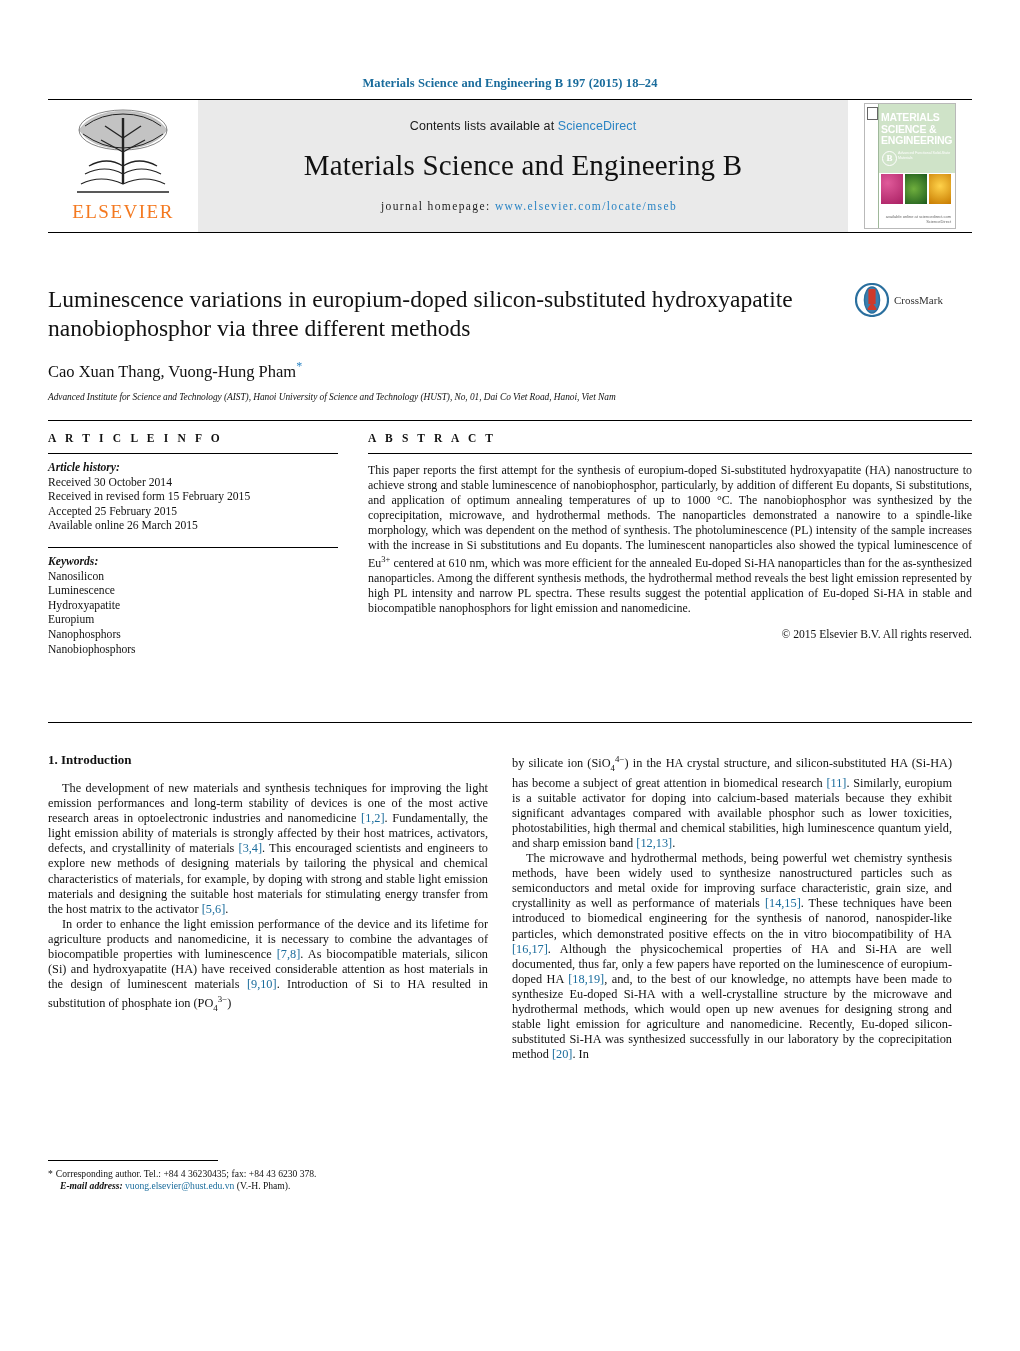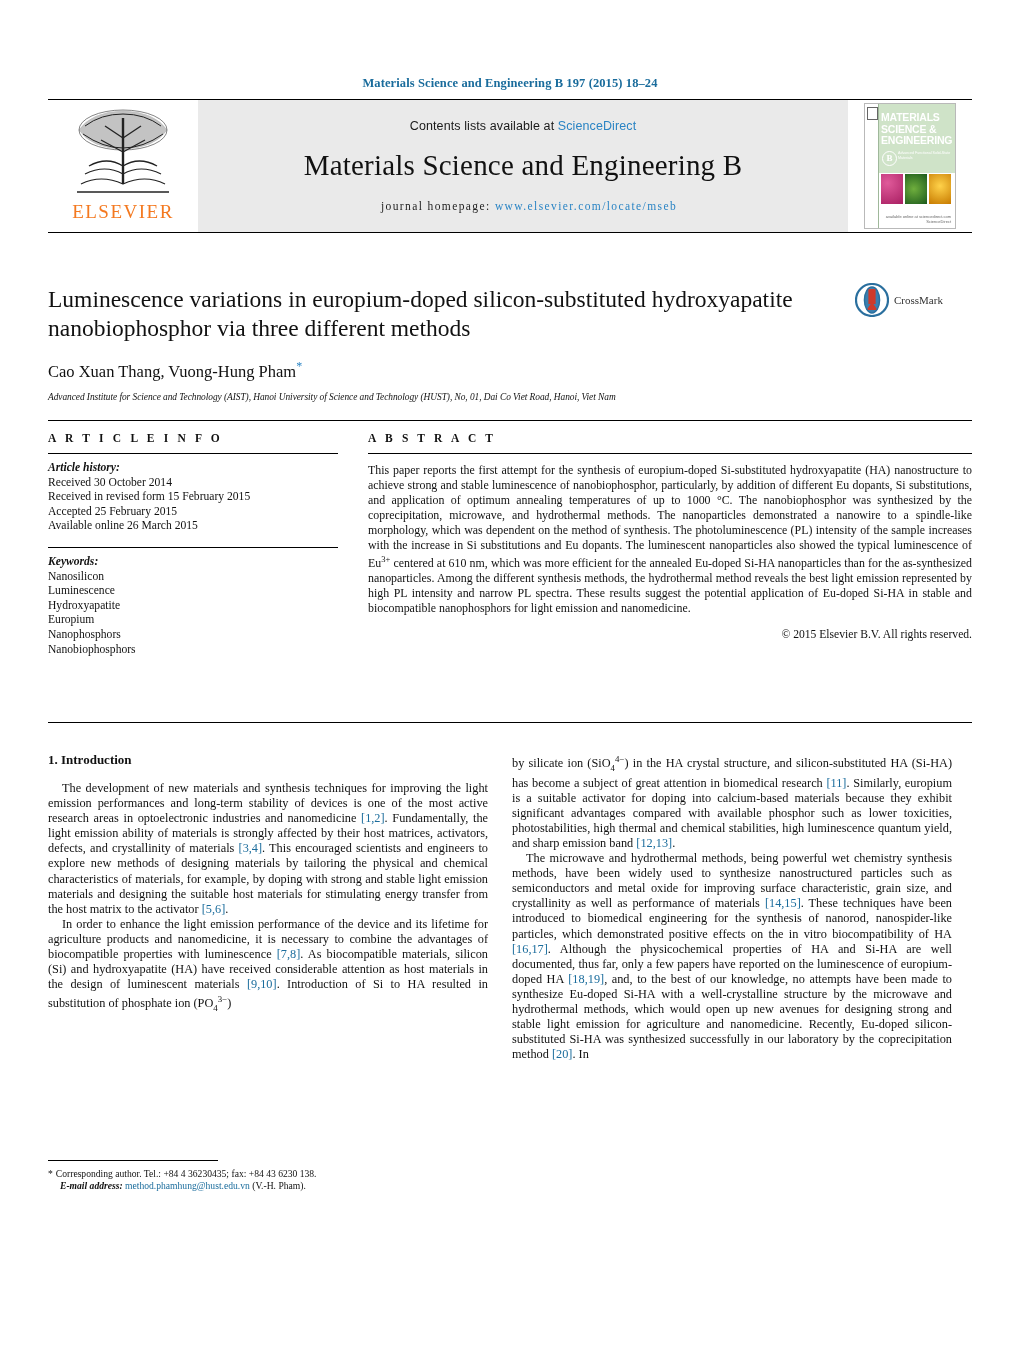--- a/index.html
+++ b/index.html
@@ -455,23 +455,23 @@
     </div>
     <div class="bcol">
       <p class="bt" style="text-indent:0">by silicate ion (SiO<sub class="sm">4</sub><sup class="sm">4−</sup>) in the HA crystal structure, and silicon-substituted HA (Si-HA) has become a subject of great attention in biomedical research <span class="ref">[11]</span>. Similarly, europium is a suitable activator for doping into calcium-based materials because they exhibit significant advantages compared with available phosphor such as lower toxicities, photostabilities, high thermal and chemical stabilities, high luminescence quantum yield, and sharp emission band <span class="ref">[12,13]</span>.</p>
       <p class="bt">The microwave and hydrothermal methods, being powerful wet chemistry synthesis methods, have been widely used to synthesize nanostructured particles such as semiconductors and metal oxide for improving surface characteristic, grain size, and crystallinity as well as performance of materials <span class="ref">[14,15]</span>. These techniques have been introduced to biomedical engineering for the synthesis of nanorod, nanospider-like particles, which demonstrated positive effects on the in vitro biocompatibility of HA <span class="ref">[16,17]</span>. Although the physicochemical properties of HA and Si-HA are well documented, thus far, only a few papers have reported on the luminescence of europium-doped HA <span class="ref">[18,19]</span>, and, to the best of our knowledge, no attempts have been made to synthesize Eu-doped Si-HA with a well-crystalline structure by the microwave and hydrothermal methods, which would open up new avenues for designing strong and stable light emission for agriculture and nanomedicine. Recently, Eu-doped silicon-substituted Si-HA was synthesized successfully in our laboratory by the coprecipitation method <span class="ref">[20]</span>. In</p>
     </div>
   </div>
 
   <div class="foot-rule"></div>
   <div class="footnote">
     <div>
-      <span class="fn-star">*</span><span>Corresponding author. Tel.: +84 4 36230435; fax: +84 43 6230 138.</span>
+      <span class="fn-star">*</span><span>Corresponding author. Tel.: +84 4 36230435; fax: +84 43 6230 378.</span>
     </div>
     <div style="padding-left:12px">
       <span class="em">E-mail address:</span>
-      <span class="mail">method.phamhung@hust.edu.vn</span>
+      <span class="mail">vuong.elsevier@hust.edu.vn</span>
       <span>(V.-H. Pham).</span>
     </div>
   </div>
 
 
 </div>
 
 </body></html>

